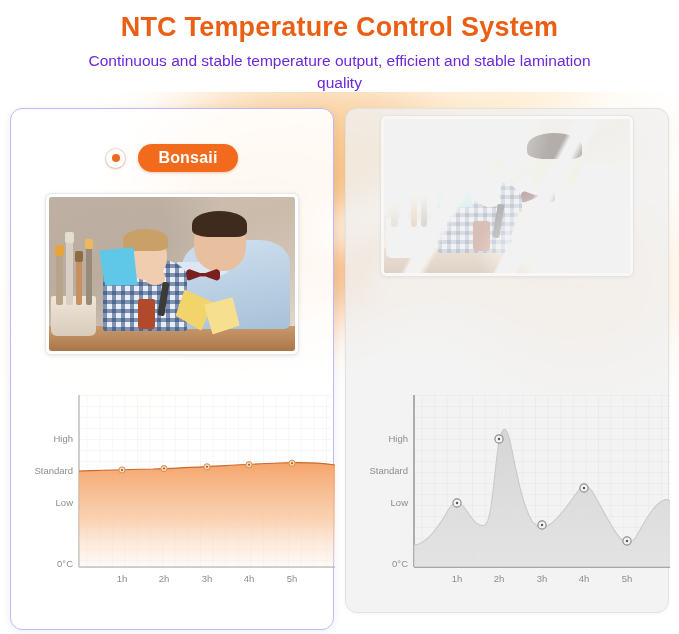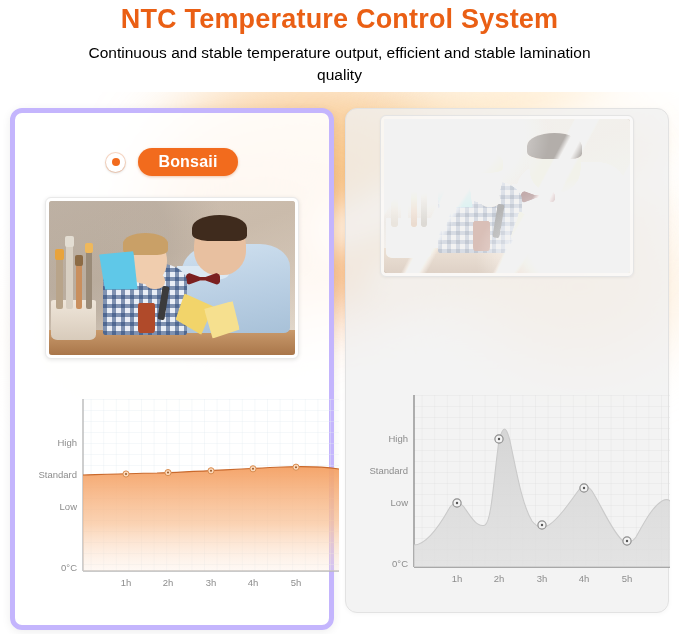--- a/index.html
+++ b/index.html
@@ -26,42 +26,42 @@
   #backdrop .streak{
     position:absolute;left:300px;top:40px;width:420px;height:46px;
     background:rgba(255,255,255,.75);transform:rotate(-24deg);filter:blur(16px);
   }
   #backdrop .streak2{
     position:absolute;left:360px;top:110px;width:380px;height:34px;
     background:rgba(255,255,255,.6);transform:rotate(-20deg);filter:blur(14px);
   }
 
   
-  header{position:relative;z-index:3;text-align:center;padding-top:2px;}
+  header{position:relative;z-index:3;text-align:center;padding-top:10px;}
   #page-title{
     font-size:27px;font-weight:bold;color:#EA5F14;letter-spacing:.2px;
     margin:0;line-height:34px;
   }
   #page-subtitle{
-    font-size:15.5px;color:#000000;line-height:22px;margin:6px auto 0;
+    font-size:15.5px;color:#6d28d9;line-height:22px;margin:6px auto 0;
     max-width:520px;font-weight:400;
   }
 
   
   #compare{
     position:absolute;left:0;top:108px;width:679px;height:526px;z-index:2;
   }
 
   .card{
     position:absolute;top:0;border-radius:12px;box-sizing:border-box;
   }
   .card.left{
     left:10px;width:324px;height:522px;
     background:rgba(255,255,255,.90);
-    border:5px solid #c4b5fd;
+    border:1px solid #c4b5fd;
     box-shadow:0 2px 10px rgba(0,0,0,.07);
   }
   .card.right{
     left:345px;width:324px;height:505px;
     background:rgba(240,240,240,.80);
     border:1px solid #e2e2e2;
     box-shadow:0 1px 5px rgba(0,0,0,.04);
   }
 
   

